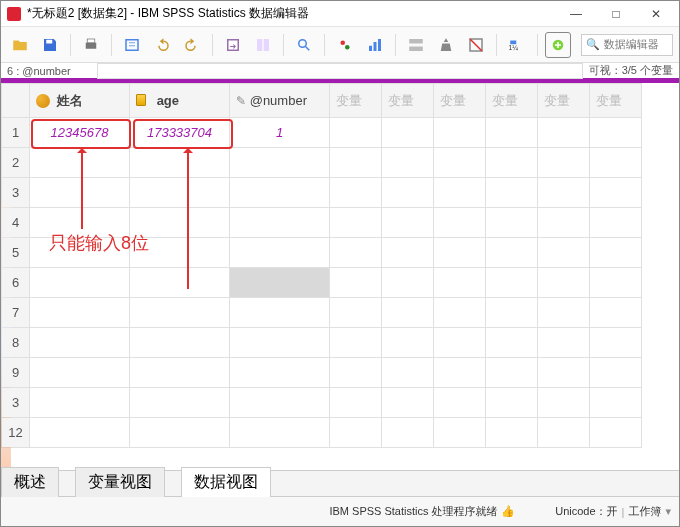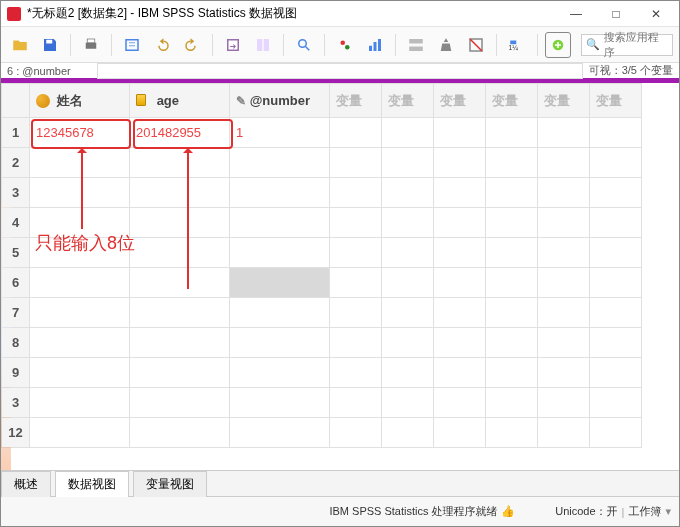--- a/index.html
+++ b/index.html
@@ -25,55 +25,55 @@
   .search{flex:1;display:flex;align-items:center;gap:4px;border:1px solid #ccc;height:22px;padding:0 4px;font-size:11px;color:#777;background:#fff;margin-left:6px;}
   
   #cellbar{height:20px;display:flex;align-items:center;font-size:11px;color:#555;border-bottom:5px solid #a21caf;padding:0 6px;}
   #cellbar .label{width:90px;}
   #cellbar .edit{flex:1;border:1px solid #ddd;height:16px;padding:0 4px;color:#333;background:#fff;}
   #cellbar .vis{margin-left:6px;color:#555;}
   
   #gridwrap{flex:1;overflow:auto;position:relative;background:#fff;}
   table{border-collapse:collapse;table-layout:fixed;width:max-content;}
   th,td{border:1px solid #e0e0e0;height:30px;padding:0 6px;font-size:13px;white-space:nowrap;}
-  th{background:var(--hdr-bg2);font-weight:bold;color:#444;position:relative;}
+  th{background:var(--hdr-bg2);font-weight:normal;color:#444;position:relative;}
   thead th{height:34px;}
   .rowhdr{width:28px;text-align:center;background:var(--hdr-bg2);color:#555;}
   .corner{width:28px;background:var(--hdr-bg2);}
   .colhdr{width:100px;text-align:left;}
   .col-name,.col-age{width:100px;font-weight:600;}
   .var-icon{display:inline-block;width:14px;height:14px;vertical-align:middle;margin-right:3px;}
   .nominal{background:radial-gradient(circle at 30% 30%,#f5b431,#d08a10);border-radius:50%;}
   .scale .bar{display:inline-block;width:10px;height:12px;background:linear-gradient(#ffd24a,#e6a800);border:1px solid #b8860b;border-radius:1px;}
   .pencil{color:#888;font-size:12px;}
-  td.data{text-align:left;color:#ef4444;}
+  td.data{text-align:center;color:#a21caf;font-style:italic;}
   td.sel{background:#d9d9d9;}
   
   .anno{position:absolute;border:2px solid var(--red);border-radius:4px;pointer-events:none;}
   .anno-text{position:absolute;color:var(--red);font-size:18px;pointer-events:none;}
   .arrow{position:absolute;width:2px;background:var(--red);pointer-events:none;}
   .arrow::after{content:'';position:absolute;left:-4px;top:-8px;border:5px solid transparent;border-bottom-color:var(--red);}
   
-  #bottomtabs{height:26px;display:flex;align-items:flex-end;gap:4px;border-top:1px solid #ccc;background:#f4f4f4;font-size:12px;}
+  #bottomtabs{height:26px;display:flex;align-items:flex-end;gap:16px;border-top:1px solid #ccc;background:#f4f4f4;font-size:16px;}
   .btab{padding:4px 12px;border:1px solid #ccc;border-bottom:none;background:#eee;position:relative;top:1px;}
   .btab.active{background:#fff;}
   
   #status{height:30px;display:flex;align-items:center;font-size:11px;color:#333;border-top:1px solid #ccc;padding:0 8px;background:#f7f7f7;}
   #status .flex{flex:1}
   .ok-ico{color:#2a8a2a;margin-left:4px}
   
   #edge{position:absolute;left:0;top:120px;width:10px;height:300px;background:linear-gradient(#ffeae0,#dbe9ff,#ff8a3d);opacity:.5;}
 </style>
 </head>
 <body>
 <div id="app">
 
 <div id="titlebar">
   <span class="app-icon"></span>
-  <span>*无标题2 [数据集2] - IBM SPSS Statistics 数据视图</span>
+  <span>*无标题2 [数据集2] - IBM SPSS Statistics 数据编辑器</span>
   <span class="spacer"></span>
   <div class="win-btn">—</div>
   <div class="win-btn">□</div>
   <div class="win-btn close">✕</div>
 </div>
 
 
 <div id="toolbar">
   <div class="tbtn">
         <svg viewBox="0 0 24 24">
@@ -173,21 +173,21 @@
       </div>
   <div class="tsep"></div>
   <div class="tbtn" style="border:1px solid #888">
         <svg viewBox="0 0 24 24">
           <circle cx="12" cy="12" r="7" fill="#7bd33a"></circle>
           <path d="M12 8v8M8 12h8" stroke="#fff" stroke-width="2"></path>
         </svg>
       </div>
   <div class="search">
     <span>🔍</span>
-    <span>搜索应用程序</span>
+    <span>数据编辑器</span>
   </div>
 </div>
 
 <div id="cellbar">
   <span class="label">6 : @number</span>
   <span class="edit"></span>
   <span class="vis">可视：3/5 个变量</span>
 </div>
 
 <div id="gridwrap">
@@ -213,21 +213,21 @@
         <th class="colhdr" style="width:52px;color:#bbb">变量</th>
         <th class="colhdr" style="width:52px;color:#bbb">变量</th>
         <th class="colhdr" style="width:52px;color:#bbb">变量</th>
         <th class="colhdr" style="width:52px;color:#bbb">变量</th>
       </tr>
     </thead>
     <tbody id="gridbody">
           <tr>
             <th class="rowhdr">1</th>
             <td class="data">12345678</td>
-            <td class="data">201482955</td>
+            <td class="data">173333704</td>
             <td class="data">1</td>
             <td style="width: 52px;"></td>
             <td style="width: 52px;"></td>
             <td style="width: 52px;"></td>
             <td style="width: 52px;"></td>
             <td style="width: 52px;"></td>
             <td style="width: 52px;"></td>
           </tr>
           <tr>
             <th class="rowhdr">2</th>
@@ -349,27 +349,27 @@
             <td style="width: 52px;"></td>
             <td style="width: 52px;"></td>
           </tr>
         </tbody>
   </table>
 
   <div class="anno" style="left:30px;top:36px;width:100px;height:30px"></div>
   <div class="anno" style="left:132px;top:36px;width:100px;height:30px"></div>
   <div class="arrow" style="left:80px;top:68px;height:78px"></div>
   <div class="arrow" style="left:186px;top:68px;height:138px"></div>
-  <div class="anno-text" style="left:34px;top:148px">只能输入8位</div>
+  <div class="anno-text" style="left:48px;top:148px">只能输入8位</div>
 </div>
 
 <div id="bottomtabs">
   <div class="btab">概述</div>
+  <div class="btab">变量视图</div>
   <div class="btab active">数据视图</div>
-  <div class="btab">变量视图</div>
 </div>
 
 <div id="status">
   <span class="flex"></span>
   <span>IBM SPSS Statistics 处理程序就绪</span>
   <span class="ok-ico">👍</span>
   <span style="width:40px"></span>
   <span>Unicode：开</span>
   <span style="margin:0 4px;color:#aaa">|</span>
   <span>工作簿</span>

